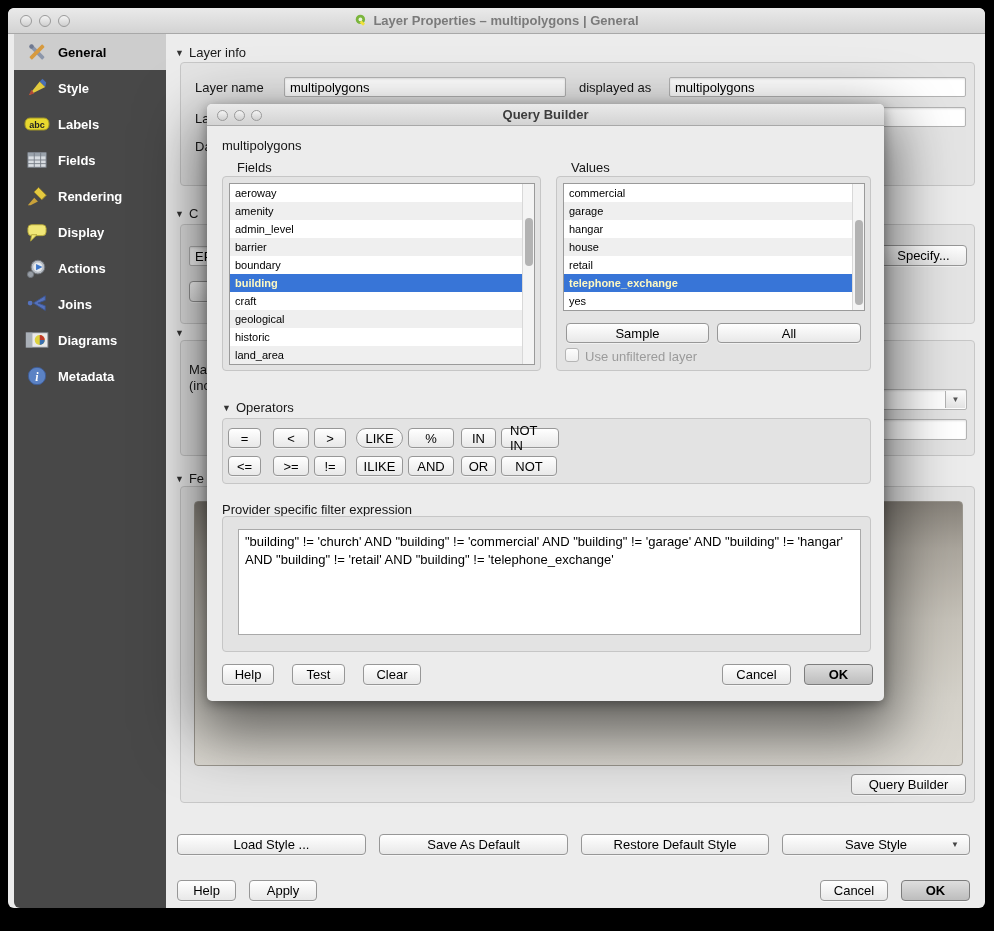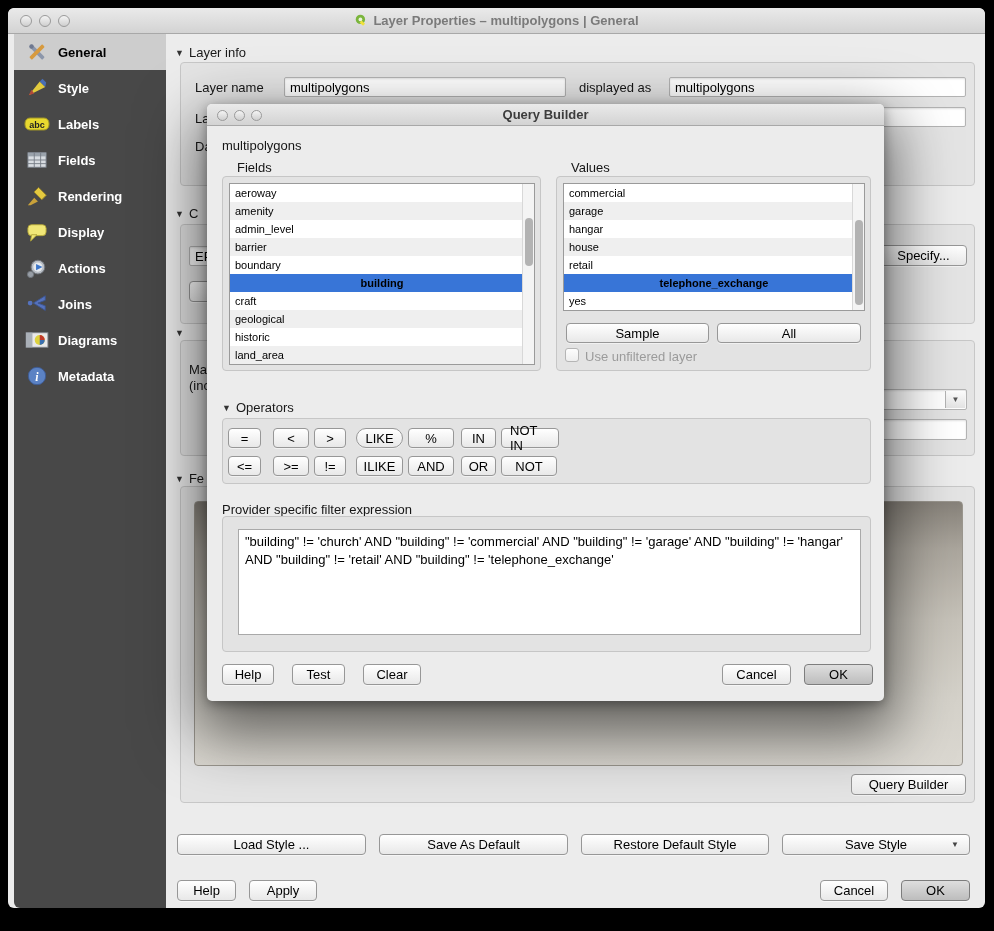--- a/index.html
+++ b/index.html
@@ -31,40 +31,40 @@
   .gbox{position:absolute;background:#e4e4e4;border:1px solid #c7c7c7;border-radius:4px;}
   .lbl{position:absolute;font-size:13px;color:#161616;white-space:nowrap;}
   .field{position:absolute;background:#fff;border:1px solid #b3b3b3;border-radius:2px;
     font-size:13px;color:#000;padding:2px 5px;box-shadow:inset 0 1px 2px rgba(0,0,0,.12);}
   input.field{height:20px;}
   .btn{position:absolute;height:21px;background:linear-gradient(#ffffff,#e8e8e8);
     border:1px solid #979797;border-radius:4px;font-size:13px;color:#000;
     font-family:"Liberation Sans",sans-serif;
     display:flex;align-items:center;justify-content:center;padding:0 8px;
     box-shadow:0 1px 0 rgba(255,255,255,.5);}
-  .btn-ok{background:linear-gradient(#dedede,#bdbdbd);border-color:#7d7d7d;}
+  .btn-ok{background:linear-gradient(#dedede,#bdbdbd);border-color:#7d7d7d;font-weight:bold;}
   .combo-arrow{position:absolute;right:1px;top:1px;bottom:1px;width:20px;
     background:linear-gradient(#fdfdfd,#e3e3e3);border-left:1px solid #b3b3b3;
     display:flex;align-items:center;justify-content:center;font-size:8px;color:#555;}
   
   #subset-area{position:absolute;border-radius:4px;border:1px solid #9a968e;
     background:linear-gradient(180deg,#87827a 0%,#aba69d 18%,#c6c2b9 45%,#d5d2ca 75%,#dbd8d1 100%);}
   
   #qb{position:absolute;left:207px;top:104px;width:677px;height:597px;
     background:#ececec;border-radius:5px;
     box-shadow:0 24px 60px 10px rgba(0,0,0,.55),0 3px 12px rgba(0,0,0,.35);}
   #qb .titlebar{height:22px;border-radius:5px 5px 0 0;}
   #qb .titlebar .title{top:3px;}
   #qb .lights{left:10px;top:6px;gap:6px;}
   #qb .light{width:11px;height:11px;}
   .panel{position:absolute;background:#e3e3e3;border:1px solid #c6c6c6;border-radius:4px;}
   .list{position:absolute;background:#fff;border:1px solid #9a9a9a;overflow:hidden;}
   .row{height:18px;line-height:18px;font-size:11px;color:#000;padding:0 5px;white-space:nowrap;}
   .row.alt{background:#efefef;}
-  .row.sel{background:#3875d7;color:#000000;font-weight:bold;text-align:center;}
+  .row.sel{background:#3875d7;color:#fef9c3;font-weight:bold;}
   .sbar{position:absolute;top:0;bottom:0;right:0;width:12px;background:#f4f4f4;
     border-left:1px solid #d8d8d8;}
   .sthumb{position:absolute;left:2px;width:8px;border-radius:4px;background:#b3b3b3;}
   .chk{position:absolute;width:14px;height:14px;border:1px solid #b5b5b5;border-radius:3px;
     background:linear-gradient(#fdfdfd,#eee);}
   .chk-lbl{position:absolute;font-size:13px;color:#9b9b9b;}
   textarea.expr{position:absolute;resize:none;background:#fff;border:1px solid #a9a9a9;
     font-family:"Liberation Sans",sans-serif;font-size:13px;color:#000;
     padding:3px 6px;line-height:1.35;outline:none;}
 </style>

